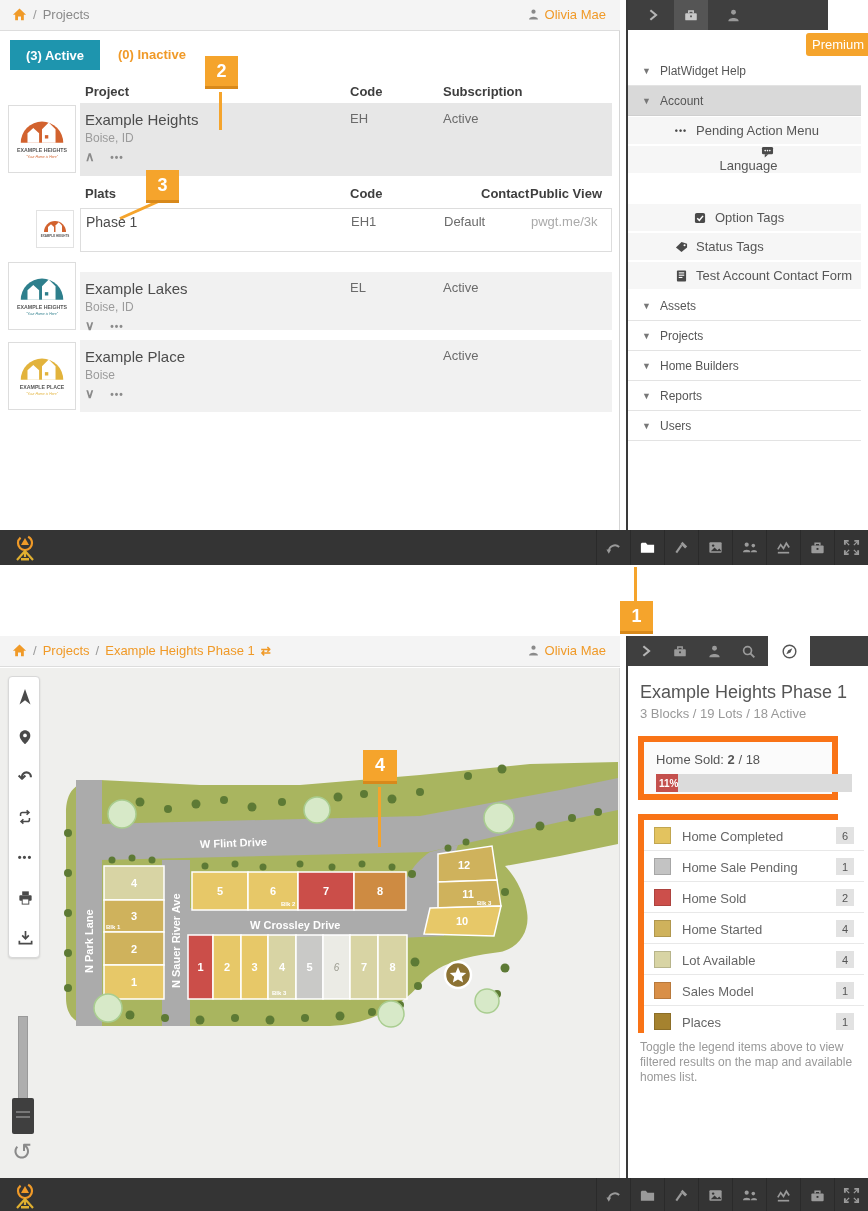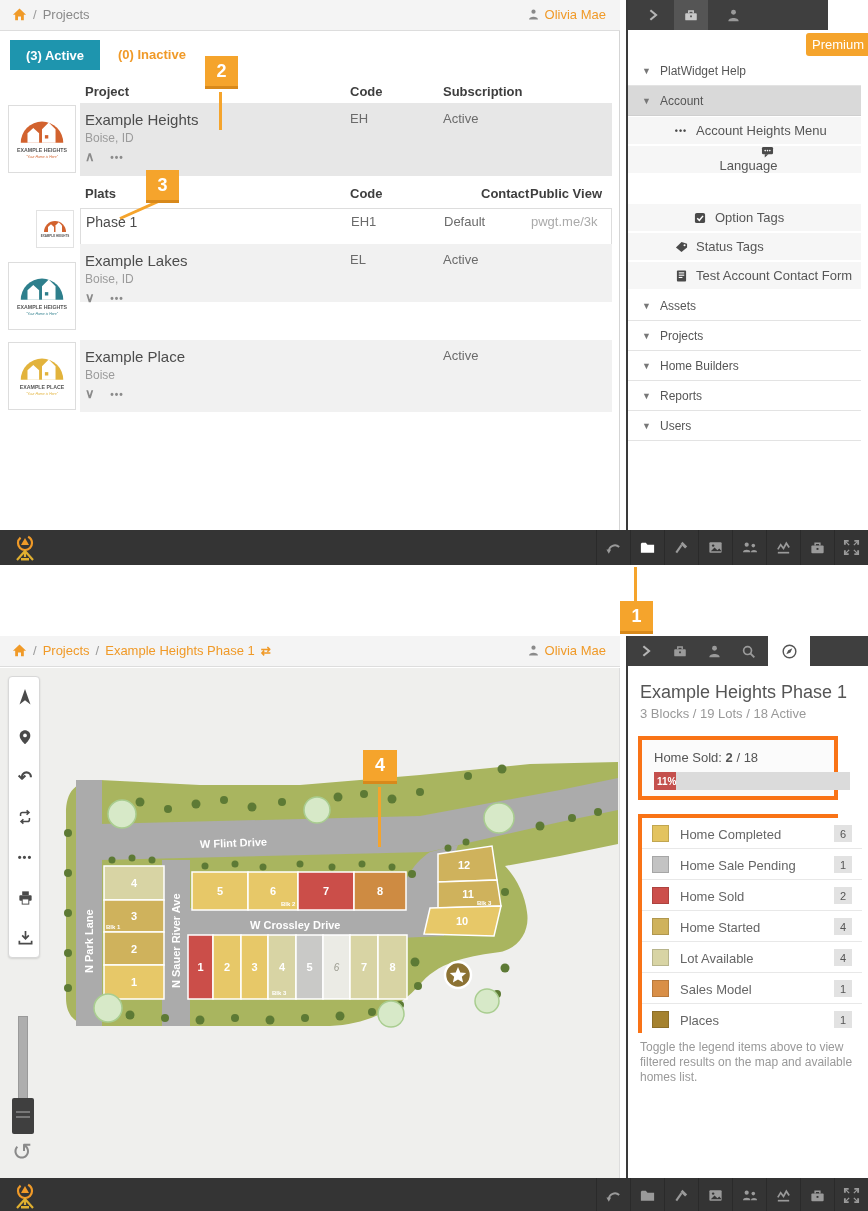--- a/index.html
+++ b/index.html
@@ -55,21 +55,21 @@
   .slider-thumb { position:absolute; left:12px; top:430px; width:22px; height:36px; background:#3f3f3f; border-radius:2px; }
   .slider-thumb:before { content:""; position:absolute; left:4px; top:13px; width:14px; height:2px; background:#777; box-shadow:0 5px 0 #777; }
   .reset-btn { position:absolute; left:12px; top:470px; font-size:24px; color:#8a8a8a; }
   .lotnum { fill:#fff; font-size:11px; font-weight:bold; text-anchor:middle; font-family:"Liberation Sans",sans-serif; }
   .lotnum.dim { fill:#9a9a8f; font-weight:normal; font-size:10px; font-style:italic; }
   .blklabel { fill:#fff; font-size:6px; font-weight:bold; font-family:"Liberation Sans",sans-serif; }
   .street { fill:#fff; font-size:11px; font-weight:bold; font-family:"Liberation Sans",sans-serif; }
   
   .p-title { position:absolute; left:12px; top:46px; font-size:18px; color:#555; }
   .p-sub { position:absolute; left:12px; top:70px; font-size:13px; color:#999; }
-  .p-card { position:absolute; left:10px; width:200px; background:#fbfbfb; border:4px solid #f97316; }
+  .p-card { position:absolute; left:10px; width:200px; background:#fbfbfb; border:6px solid #f97316; }
   .prog-label { position:absolute; left:12px; top:10px; font-size:13px; color:#555; }
   .prog-track { position:absolute; left:12px; top:32px; width:196px; height:18px; background:#dbdbdb; }
   .prog-fill { position:absolute; left:0; top:0; height:18px; background:#c4504d; color:#fff; font-size:10px; font-weight:bold; display:flex; align-items:center; padding-left:3px; }
   .leg-row { position:absolute; left:0; width:220px; height:31px; border-bottom:1px solid #e8e8e8; background:#fff; }
   .leg-swatch { position:absolute; left:10px; top:7px; width:17px; height:17px; border:1px solid rgba(0,0,0,.15); }
   .leg-label { position:absolute; left:38px; top:9px; font-size:13px; color:#666; }
   .leg-count { position:absolute; right:10px; top:7px; min-width:18px; height:17px; background:#e2e2e2; color:#555; font-size:11px; display:flex; align-items:center; justify-content:center; padding:0 3px; }
   .p-note { position:absolute; left:12px; top:404px; width:218px; font-size:12px; color:#999; line-height:15px; }
   svg { display:block; }
 </style>
@@ -159,21 +159,21 @@
     <div class="logobox" style="top:262px;">
       <svg width="58" height="58" viewBox="0 0 60 60">
         <path d="M8,34 A22,22 0 0 1 52,34 Z" fill="#2E7F8C"></path>
         <path d="M15,34 L15,24 L21,18.5 L27,24 L27,34 Z" fill="#fff"></path>
         <path d="M30,34 L30,20 L37,13 L44,20 L44,34 Z" fill="#fff"></path>
         <rect x="33" y="26" width="3.5" height="3.5" fill="#2E7F8C"></rect>
         <text x="30" y="43" text-anchor="middle" font-size="5.4" font-weight="bold" fill="#555">EXAMPLE HEIGHTS</text>
         <text x="30" y="50" text-anchor="middle" font-size="3.6" font-style="italic" fill="#2E7F8C">"Your Home is Here"</text>
       </svg>
     </div>
-    <div class="prow" style="top:244px; height:58px; background:#f1f1f1;">
+    <div class="prow" style="top:272px; height:58px; background:#f1f1f1;">
       <div class="prow-title">Example Lakes</div>
       <div class="prow-loc">Boise, ID</div>
       <div class="prow-ctl">
         <span>∨</span>
         <span style="font-size:10px; margin-left:10px;">•••</span>
       </div>
       <div class="cell" style="left:270px;">EL</div>
       <div class="cell" style="left:363px;">Active</div>
     </div>
 
@@ -226,21 +226,21 @@
         <span class="menu-caret">▼</span>
         <span class="menu-label">PlatWidget Help</span>
       </div>
       <div class="menu-row" style="top:86px; background:#d9d9d9; border-bottom:1px solid #cfcfcf;">
         <span class="menu-caret">▼</span>
         <span class="menu-label">Account</span>
       </div>
 
       <div class="sub-row" style="top:117px;">
         <span class="sub-icon">•••</span>
-        <span class="sub-label">Account Heights Menu</span>
+        <span class="sub-label">Pending Action Menu</span>
       </div>
       <div class="sub-row" style="top:146px;flex-direction:column;">
         <span class="sub-icon">
           <svg width="13" height="12" viewBox="0 0 14 13">
               <rect x="1" y="1" width="12" height="8" rx="1.5" fill="#4a4a4a"></rect>
               <polygon points="4,9 4,12.5 8,9" fill="#4a4a4a"></polygon>
               <circle cx="4.5" cy="5" r="0.9" fill="#fff"></circle>
               <circle cx="7" cy="5" r="0.9" fill="#fff"></circle>
               <circle cx="9.5" cy="5" r="0.9" fill="#fff"></circle>
             </svg>

